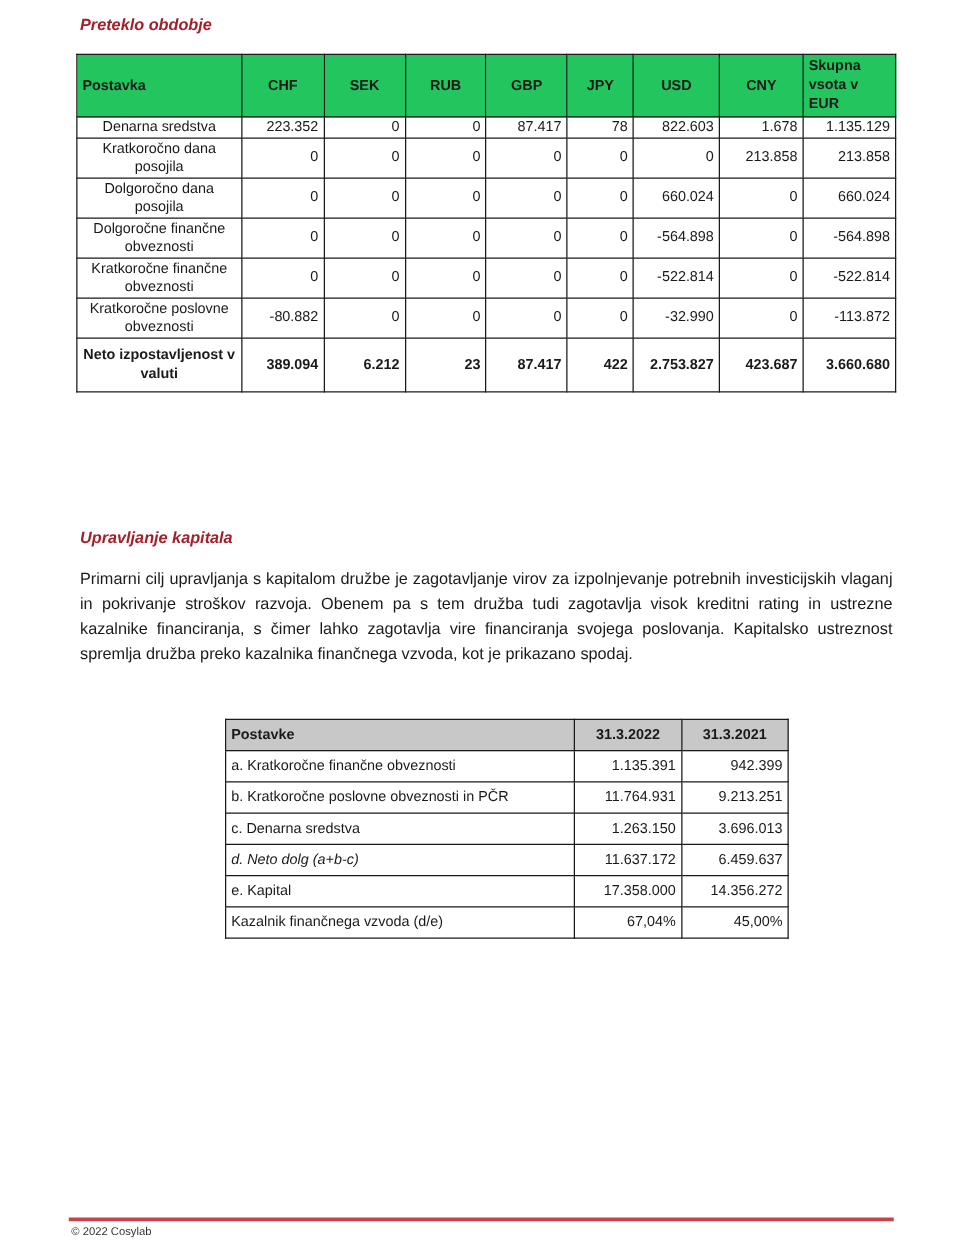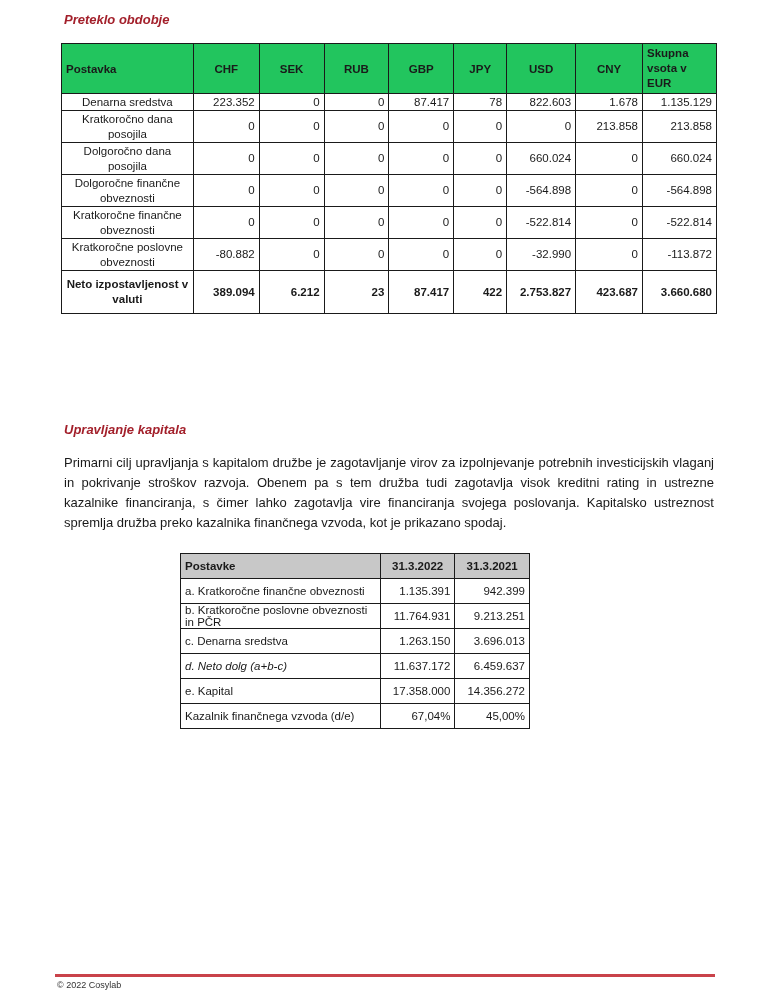--- a/index.html
+++ b/index.html
@@ -8,21 +8,21 @@
   .section-title { position:absolute; left:64px; color:#a3202b; font-weight:bold; font-style:italic; font-size:13px; }
   table { border-collapse:collapse; position:absolute; font-size:11.5px; }
   td, th { border:1.5px solid #1a1a1a; padding:0 4px; }
   .t1 { left:61px; top:43px; width:656px; }
   .t1 th { background:#22c55e; height:49px; font-weight:bold; text-align:center; font-size:11.5px; }
   .t1 th.first { text-align:left; }
   .t1 td { height:31px; text-align:right; line-height:15px; }
   .t1 td.label { text-align:center; }
   .t1 tr.single td { height:16px; }
   .t1 tr.total td { font-weight:bold; height:42px; }
-  .t2 { left:180px; top:553px; width:350px; font-size:11.5px; }
+  .t2 { left:180px; top:575px; width:451px; font-size:11.5px; }
   .t2 th { background:#c8c8c8; height:24px; font-weight:bold; text-align:center; }
   .t2 th.first { text-align:left; }
   .t2 td { height:24px; text-align:right; }
   .t2 td.label { text-align:left; }
   .t2 tr.italic td.label { font-style:italic; }
   .para { position:absolute; left:64px; top:453px; width:650px; font-size:13px; line-height:20px; text-align:justify; }
   .footer-line { position:absolute; left:55px; top:974px; width:660px; height:3px; background:#c9424a; }
   .footer-left { position:absolute; left:57px; top:980px; font-size:9px; color:#333; }
   .footer-page { position:absolute; left:380px; top:1008px; font-size:10px; color:#333; }
 </style>

